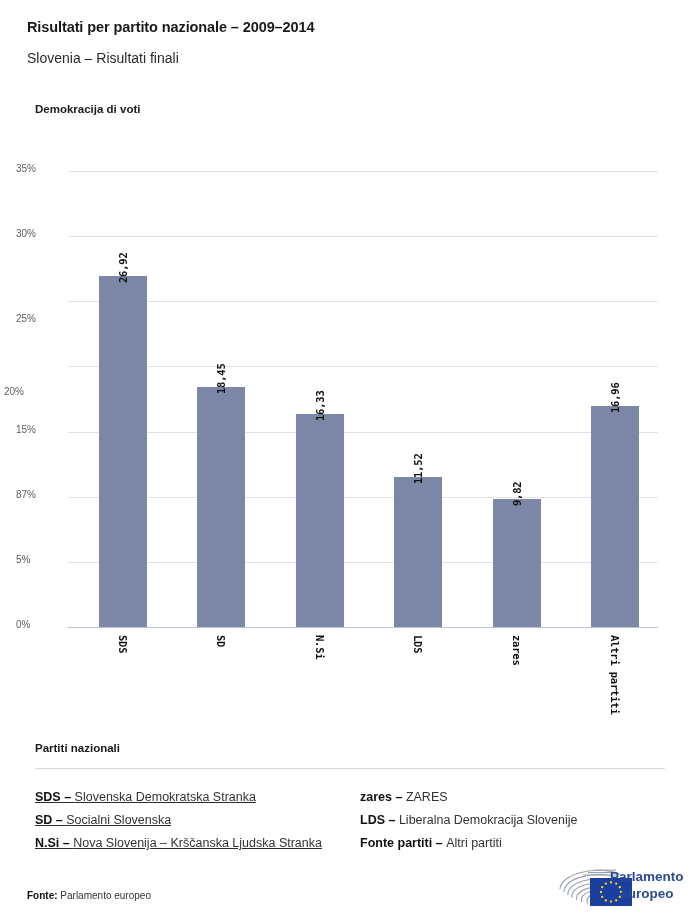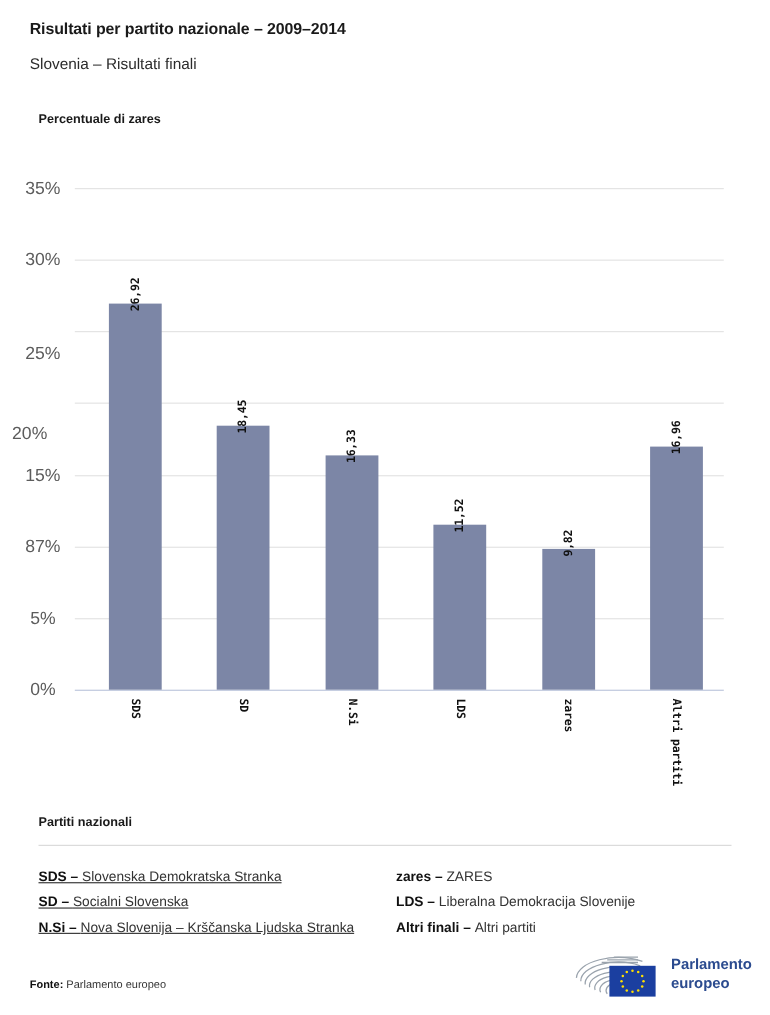--- a/index.html
+++ b/index.html
@@ -59,22 +59,22 @@
     height: 1px;
     background: #e2e2e2;
   }
   .gridline.baseline {
     background: #b9c2da;
     height: 1px;
   }
   .ytick {
     position: absolute;
     width: 46px;
-    text-align: center;
-    font-size: 16px;
+    text-align: left;
+    font-size: 10px;
     color: #5c5c5c;
     font-family: "Liberation Sans", sans-serif;
   }
 
   .bar {
     position: absolute;
     width: 48px;
   }
   .bar-value {
     position: absolute;
@@ -138,39 +138,40 @@
     color: #333333;
   }
   #source-label { font-weight: bold; color: #111111; }
 
   #ep-logo {
     position: absolute;
     left: 518px;
     top: 866px;
     width: 160px;
     height: 46px;
+    text-align: center;
   }
   #ep-logo-text {
     position: absolute;
     left: 92px;
     top: 2px;
     font-size: 13.5px;
     font-weight: bold;
     color: #2b4b8f;
     line-height: 17px;
   }
 </style>
 </head>
 <body>
 
 <div id="chart-title">Risultati per partito nazionale – 2009–2014</div>
 
 <div id="chart-subtitle">Slovenia – Risultati finali</div>
 
-<div id="axis-caption">Percentuale di zares</div>
+<div id="axis-caption">Demokracija di voti</div>
 
 <div id="plot-area">
     <div class="gridline baseline" style="top: 627px;"></div>
     <div class="ytick" style="left: 16px; top: 619px;">0%</div>
     <div class="gridline" style="top: 561.857px;"></div>
     <div class="ytick" style="left: 16px; top: 553.857px;">5%</div>
     <div class="gridline" style="top: 496.714px;"></div>
     <div class="ytick" style="left: 16px; top: 488.714px;">87%</div>
     <div class="gridline" style="top: 431.571px;"></div>
     <div class="ytick" style="left: 16px; top: 423.571px;">15%</div>
@@ -206,21 +207,21 @@
 <div id="legend-rule"></div>
 
 <div class="legend-col" id="legend-col-left">
     <div class="legend-item"><span class="legend-abbr">SDS – </span><span class="legend-full">Slovenska Demokratska Stranka</span></div>
     <div class="legend-item"><span class="legend-abbr">SD – </span><span class="legend-full">Socialni Slovenska</span></div>
     <div class="legend-item"><span class="legend-abbr">N.Si – </span><span class="legend-full">Nova Slovenija – Krščanska Ljudska Stranka</span></div>
   </div>
 <div class="legend-col" id="legend-col-right">
     <div class="legend-item"><span class="legend-abbr">zares – </span><span class="legend-full">ZARES</span></div>
     <div class="legend-item"><span class="legend-abbr">LDS – </span><span class="legend-full">Liberalna Demokracija Slovenije</span></div>
-    <div class="legend-item"><span class="legend-abbr">Altri finali – </span><span class="legend-full">Altri partiti</span></div>
+    <div class="legend-item"><span class="legend-abbr">Fonte partiti – </span><span class="legend-full">Altri partiti</span></div>
   </div>
 
 <div id="source-line">
   <span id="source-label">Fonte:</span>
   <span>Parlamento europeo</span>
 </div>
 
 <div id="ep-logo">
   <svg width="88" height="44" viewBox="0 0 88 44">
     <g fill="none" stroke="#9aa3ad" stroke-width="1.15">

